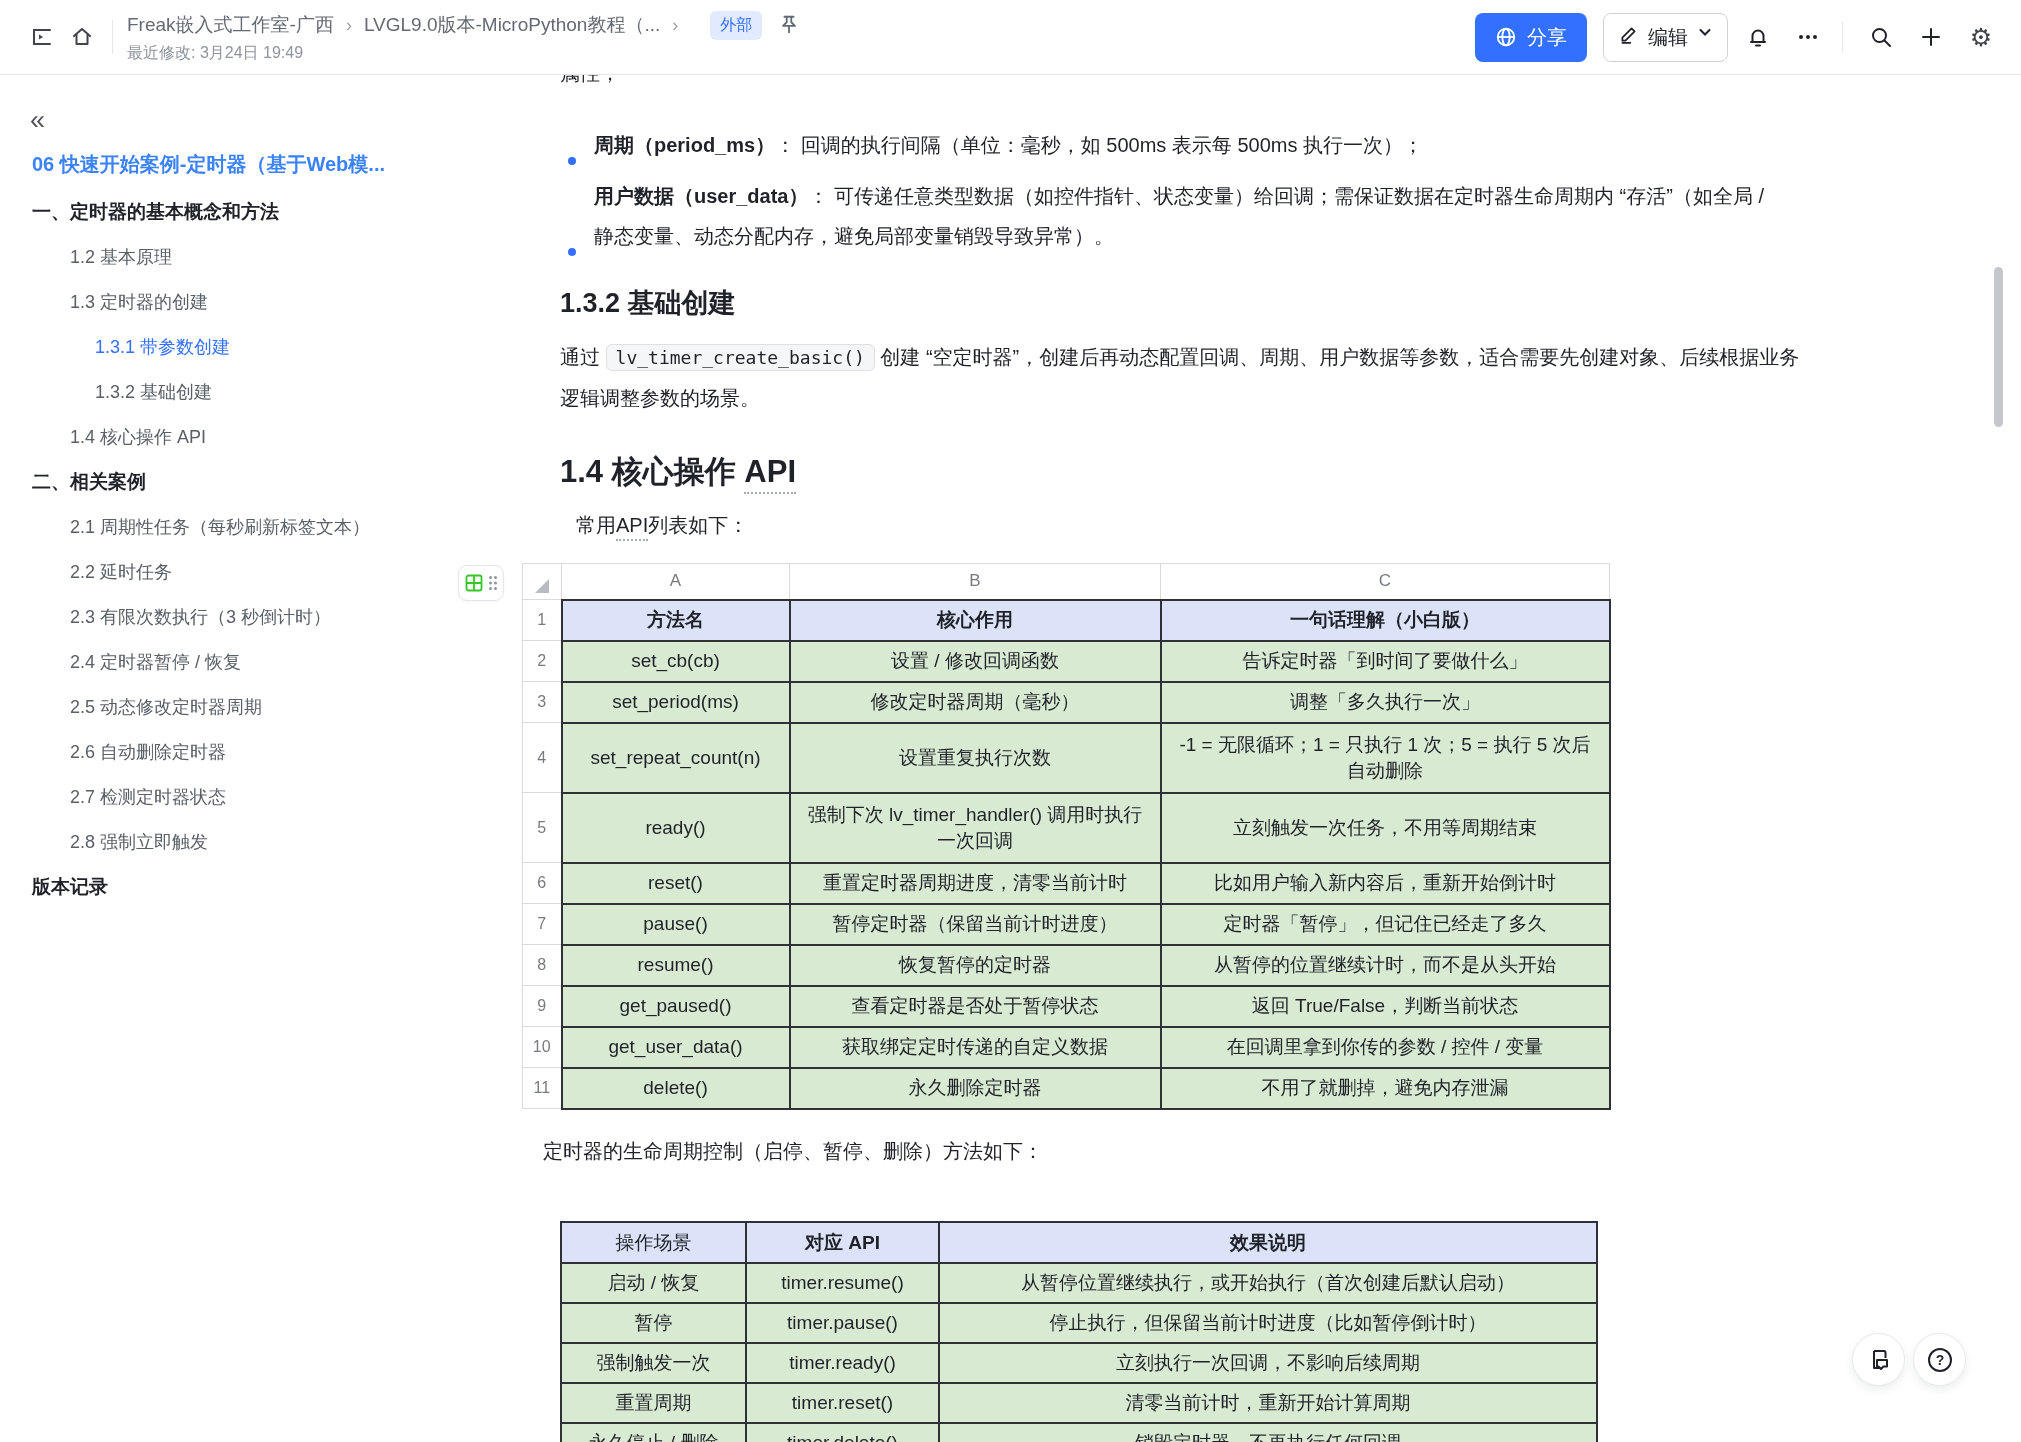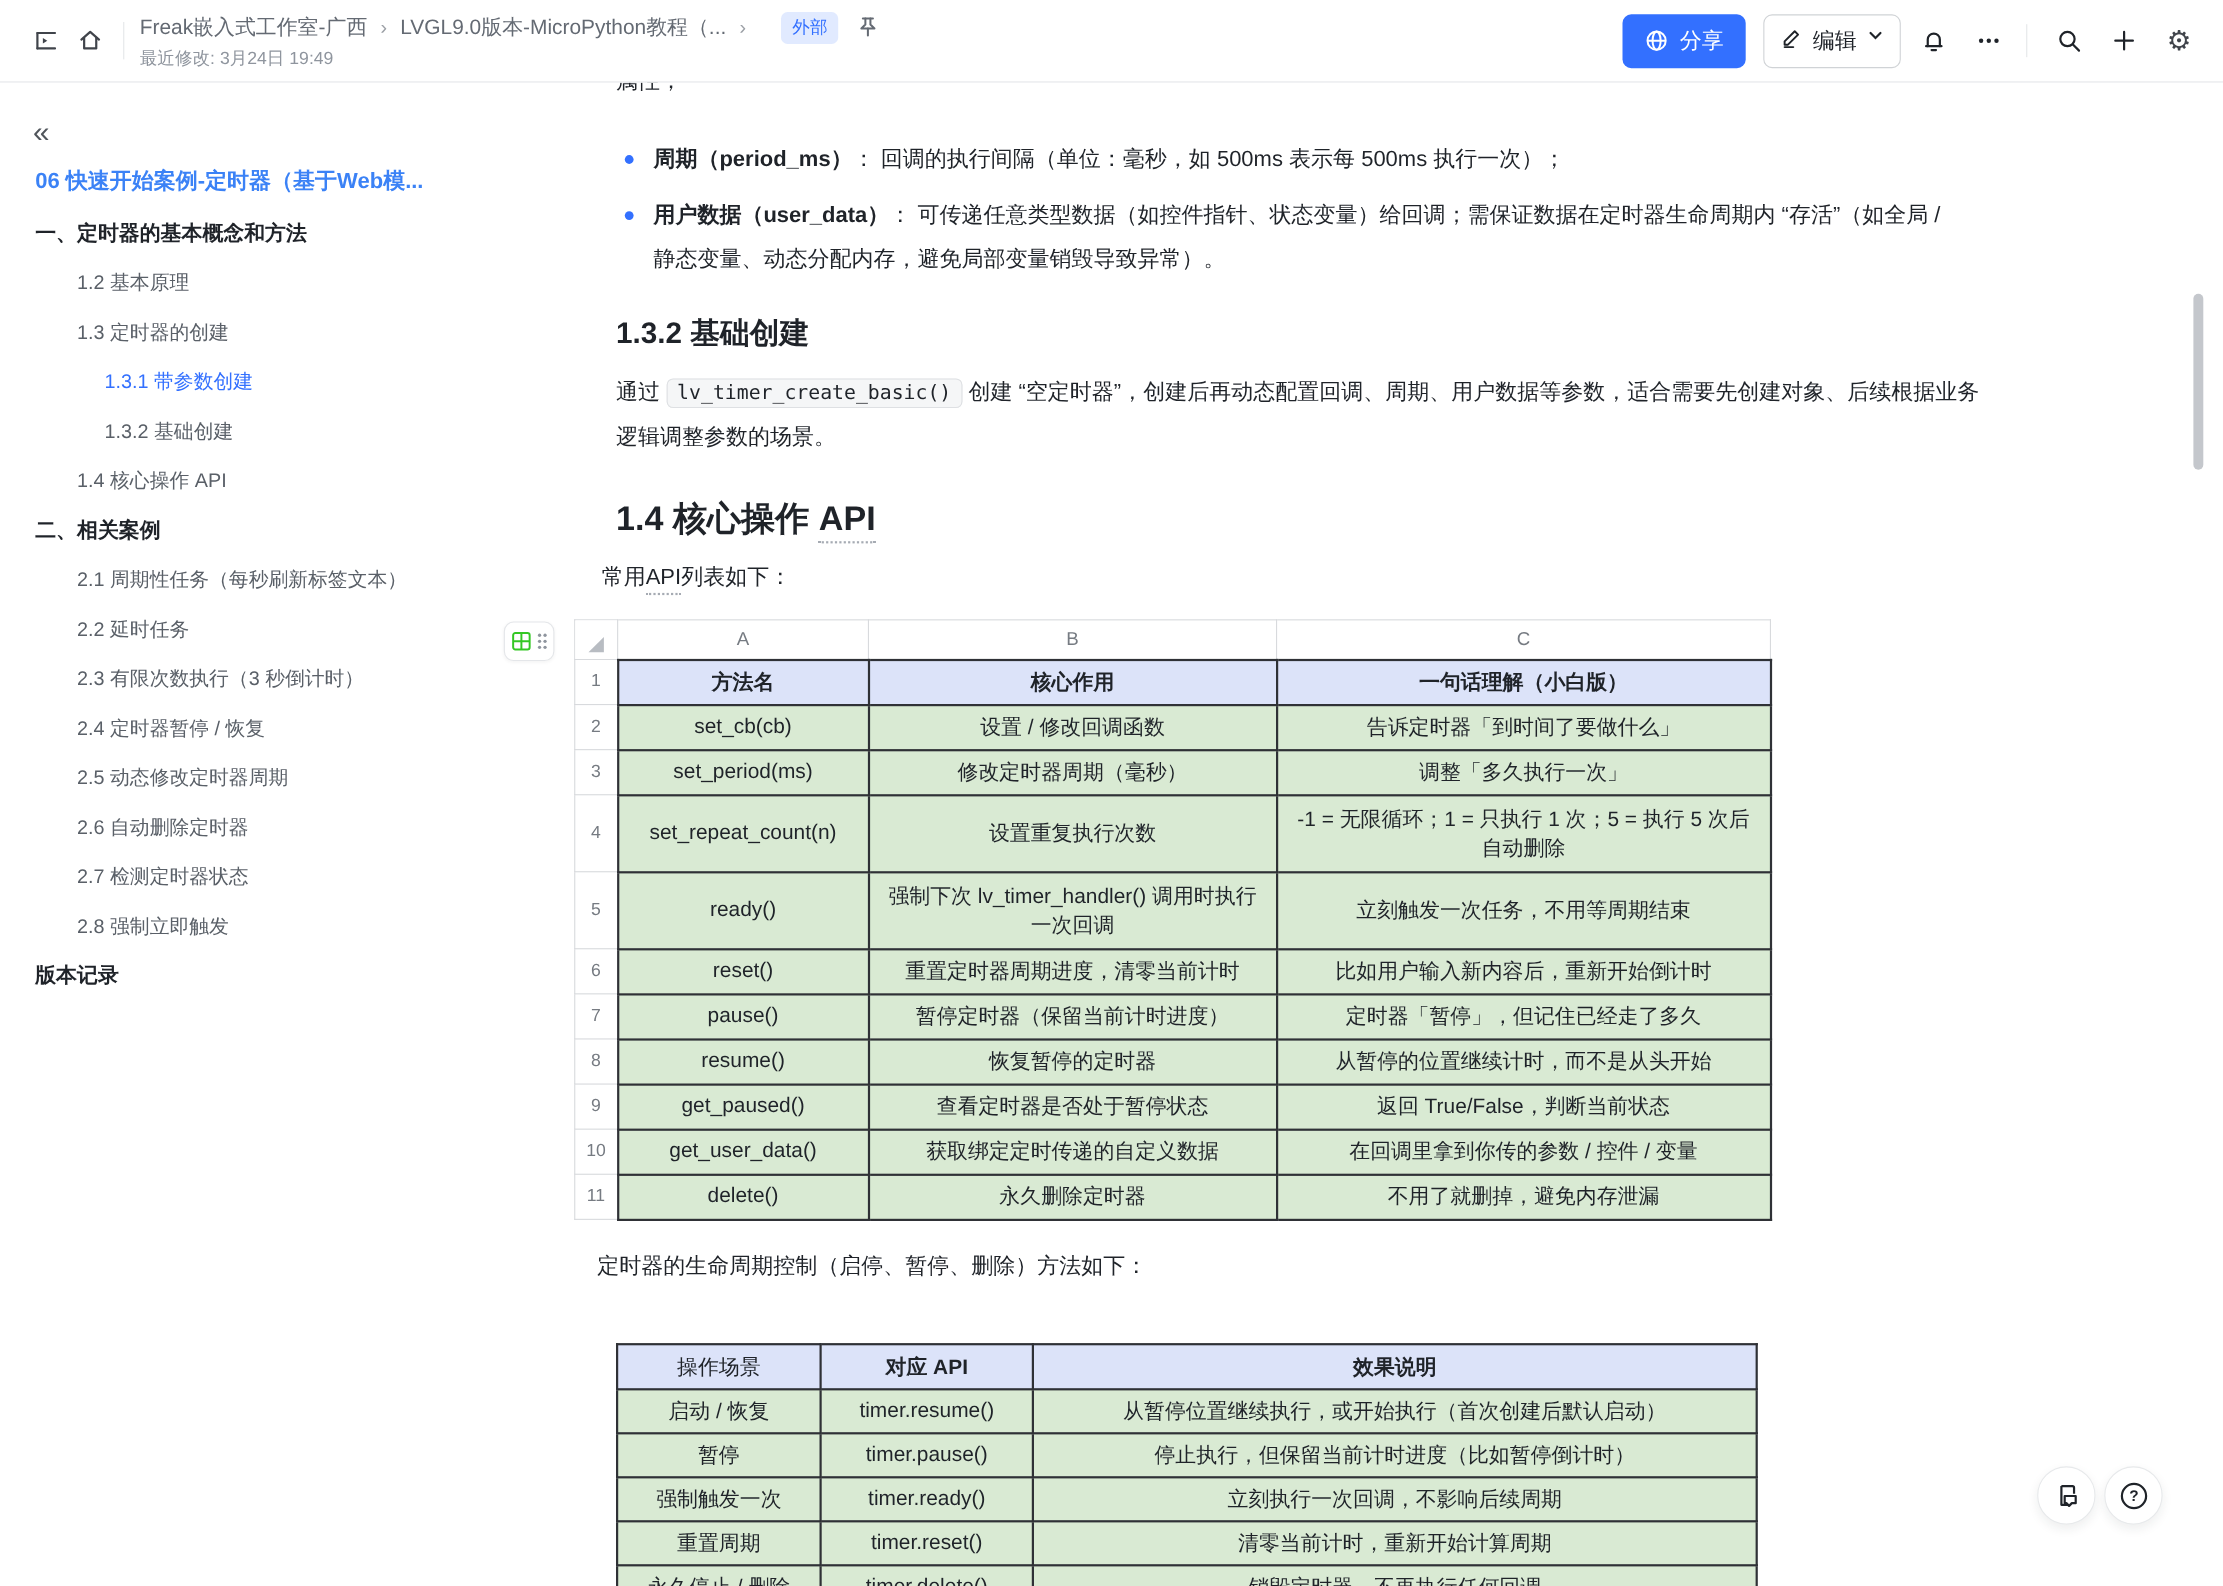--- a/index.html
+++ b/index.html
@@ -41,35 +41,35 @@
                height:50px; display:flex; align-items:center; white-space:nowrap; overflow:hidden; cursor:pointer; }
   .toc-item { height:45px; display:flex; align-items:center; font-size:18px; color:#5a6068;
               cursor:pointer; white-space:nowrap; }
   .toc-item.lv0 { padding-left:32px; font-weight:700; color:#1f2329; font-size:19px; }
   .toc-item.lv1 { padding-left:70px; }
   .toc-item.lv2 { padding-left:95px; }
   .toc-item.active { color:#3370ff; }
 
   
   .main { position:absolute; top:75px; left:440px; right:0; bottom:0; background:#fff; }
-  .blk { position:absolute; }
+  .blk { position:absolute;align-items:flex-end; }
   .clip-line { left:120px; top:0; height:24px; overflow:hidden; font-size:20px; color:#1f2329; width:400px; }
   .clip-line span { display:block; margin-top:-15px; }
   .bullet { left:120px; display:flex; font-size:20px; line-height:40px; }
   .bullet .dot { width:8px; height:8px; border-radius:50%; background:#3370ff; margin:16px 18px 0 8px; flex:0 0 auto; }
   .bullet .b { font-weight:700; }
   .bullet1 { top:50px; width:1270px; }
   .bullet2 { top:101px; width:1225px; }
   .h3 { left:120px; top:210px; font-size:27px; font-weight:700; }
   .para { left:120px; top:262px; width:1250px; font-size:20px; line-height:41px; }
   .code-chip { font-family:"DejaVu Sans Mono", monospace; font-size:18px; background:#f5f6f7;
                border:1px solid #dee0e3; border-radius:6px; padding:2px 9px; }
   .h2 { left:120px; top:376px; font-size:31px; font-weight:700; }
   .dot-u { border-bottom:2px dotted #a6abb3; padding-bottom:3px; }
-  .api-intro { left:107px; top:430px; font-size:20px; line-height:40px; }
+  .api-intro { left:136px; top:430px; font-size:20px; line-height:40px; }
   .caption { left:103px; top:1056px; font-size:20px; line-height:40px; }
 
   
   .sheet-controls { left:18px; top:490px; width:46px; height:36px; border:1px solid #e4e6e9;
                     border-radius:9px; display:flex; align-items:center; justify-content:center; gap:5px;
                     background:#fff; box-shadow:0 1px 3px rgba(0,0,0,.04); cursor:pointer; }
   table { border-collapse:collapse; }
   .sheet-table { left:82px; top:488px; }
   .sheet-table td { text-align:center; vertical-align:middle; }
   .chrome { background:#fff; border:1px solid #d8dadd; color:#767b82; }

